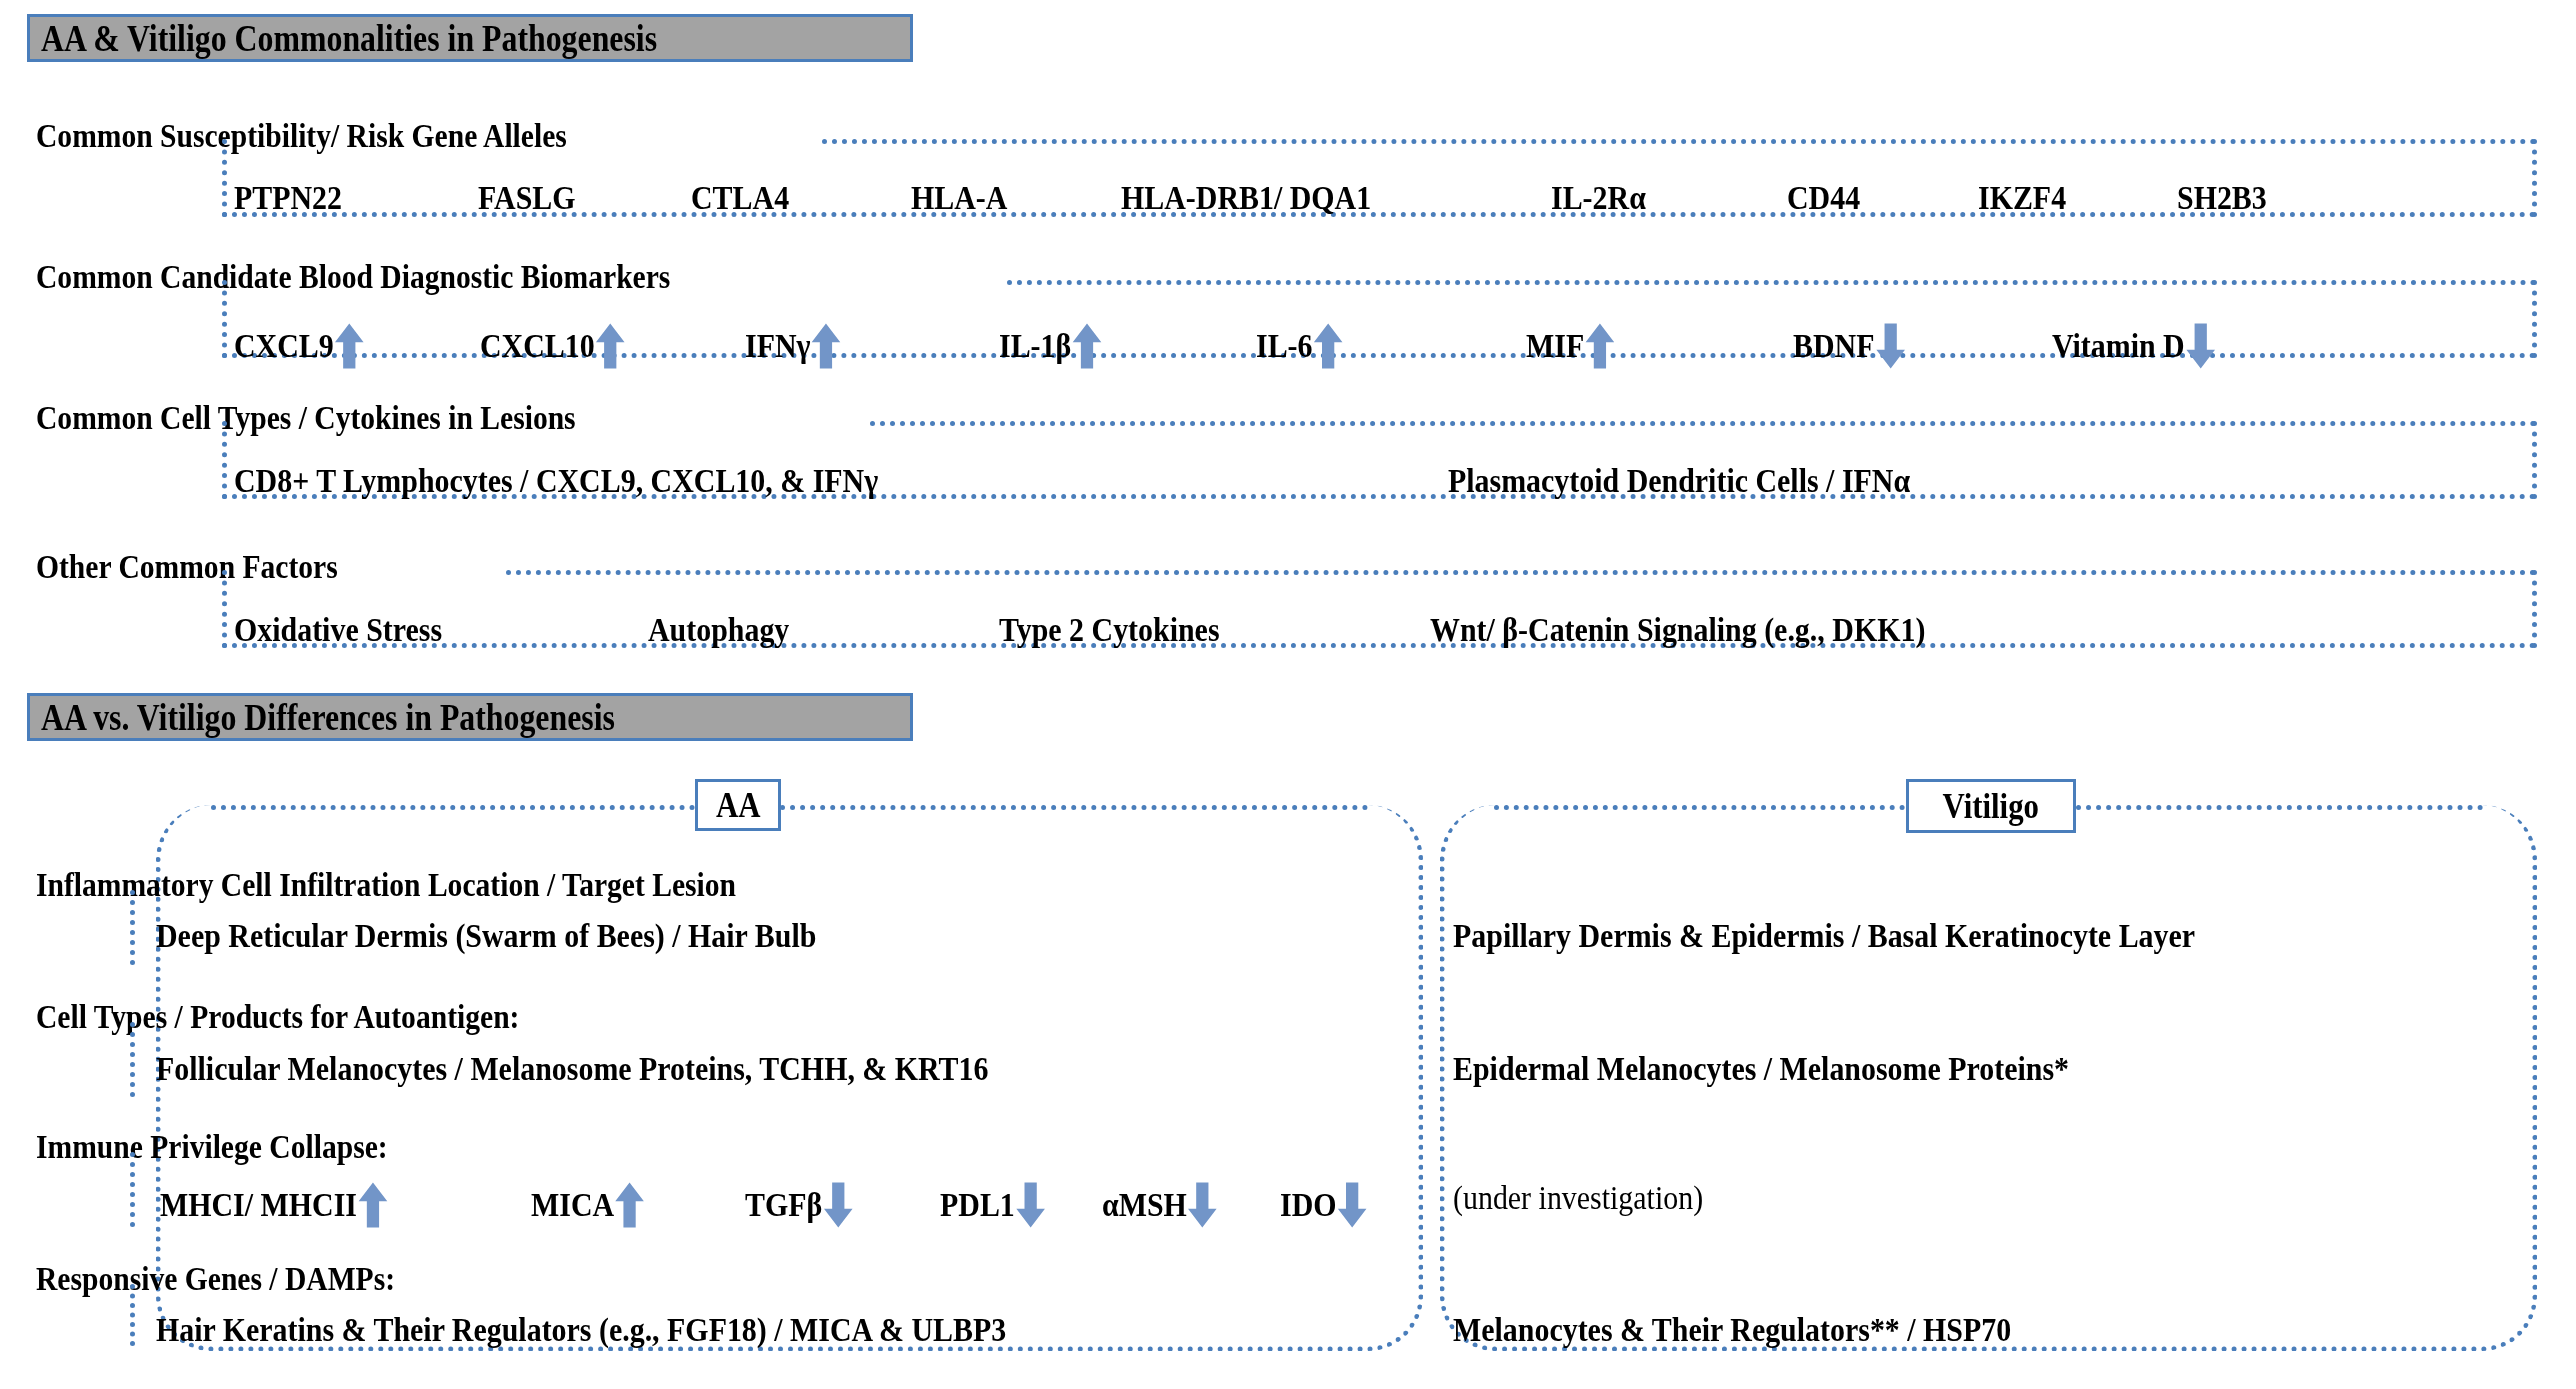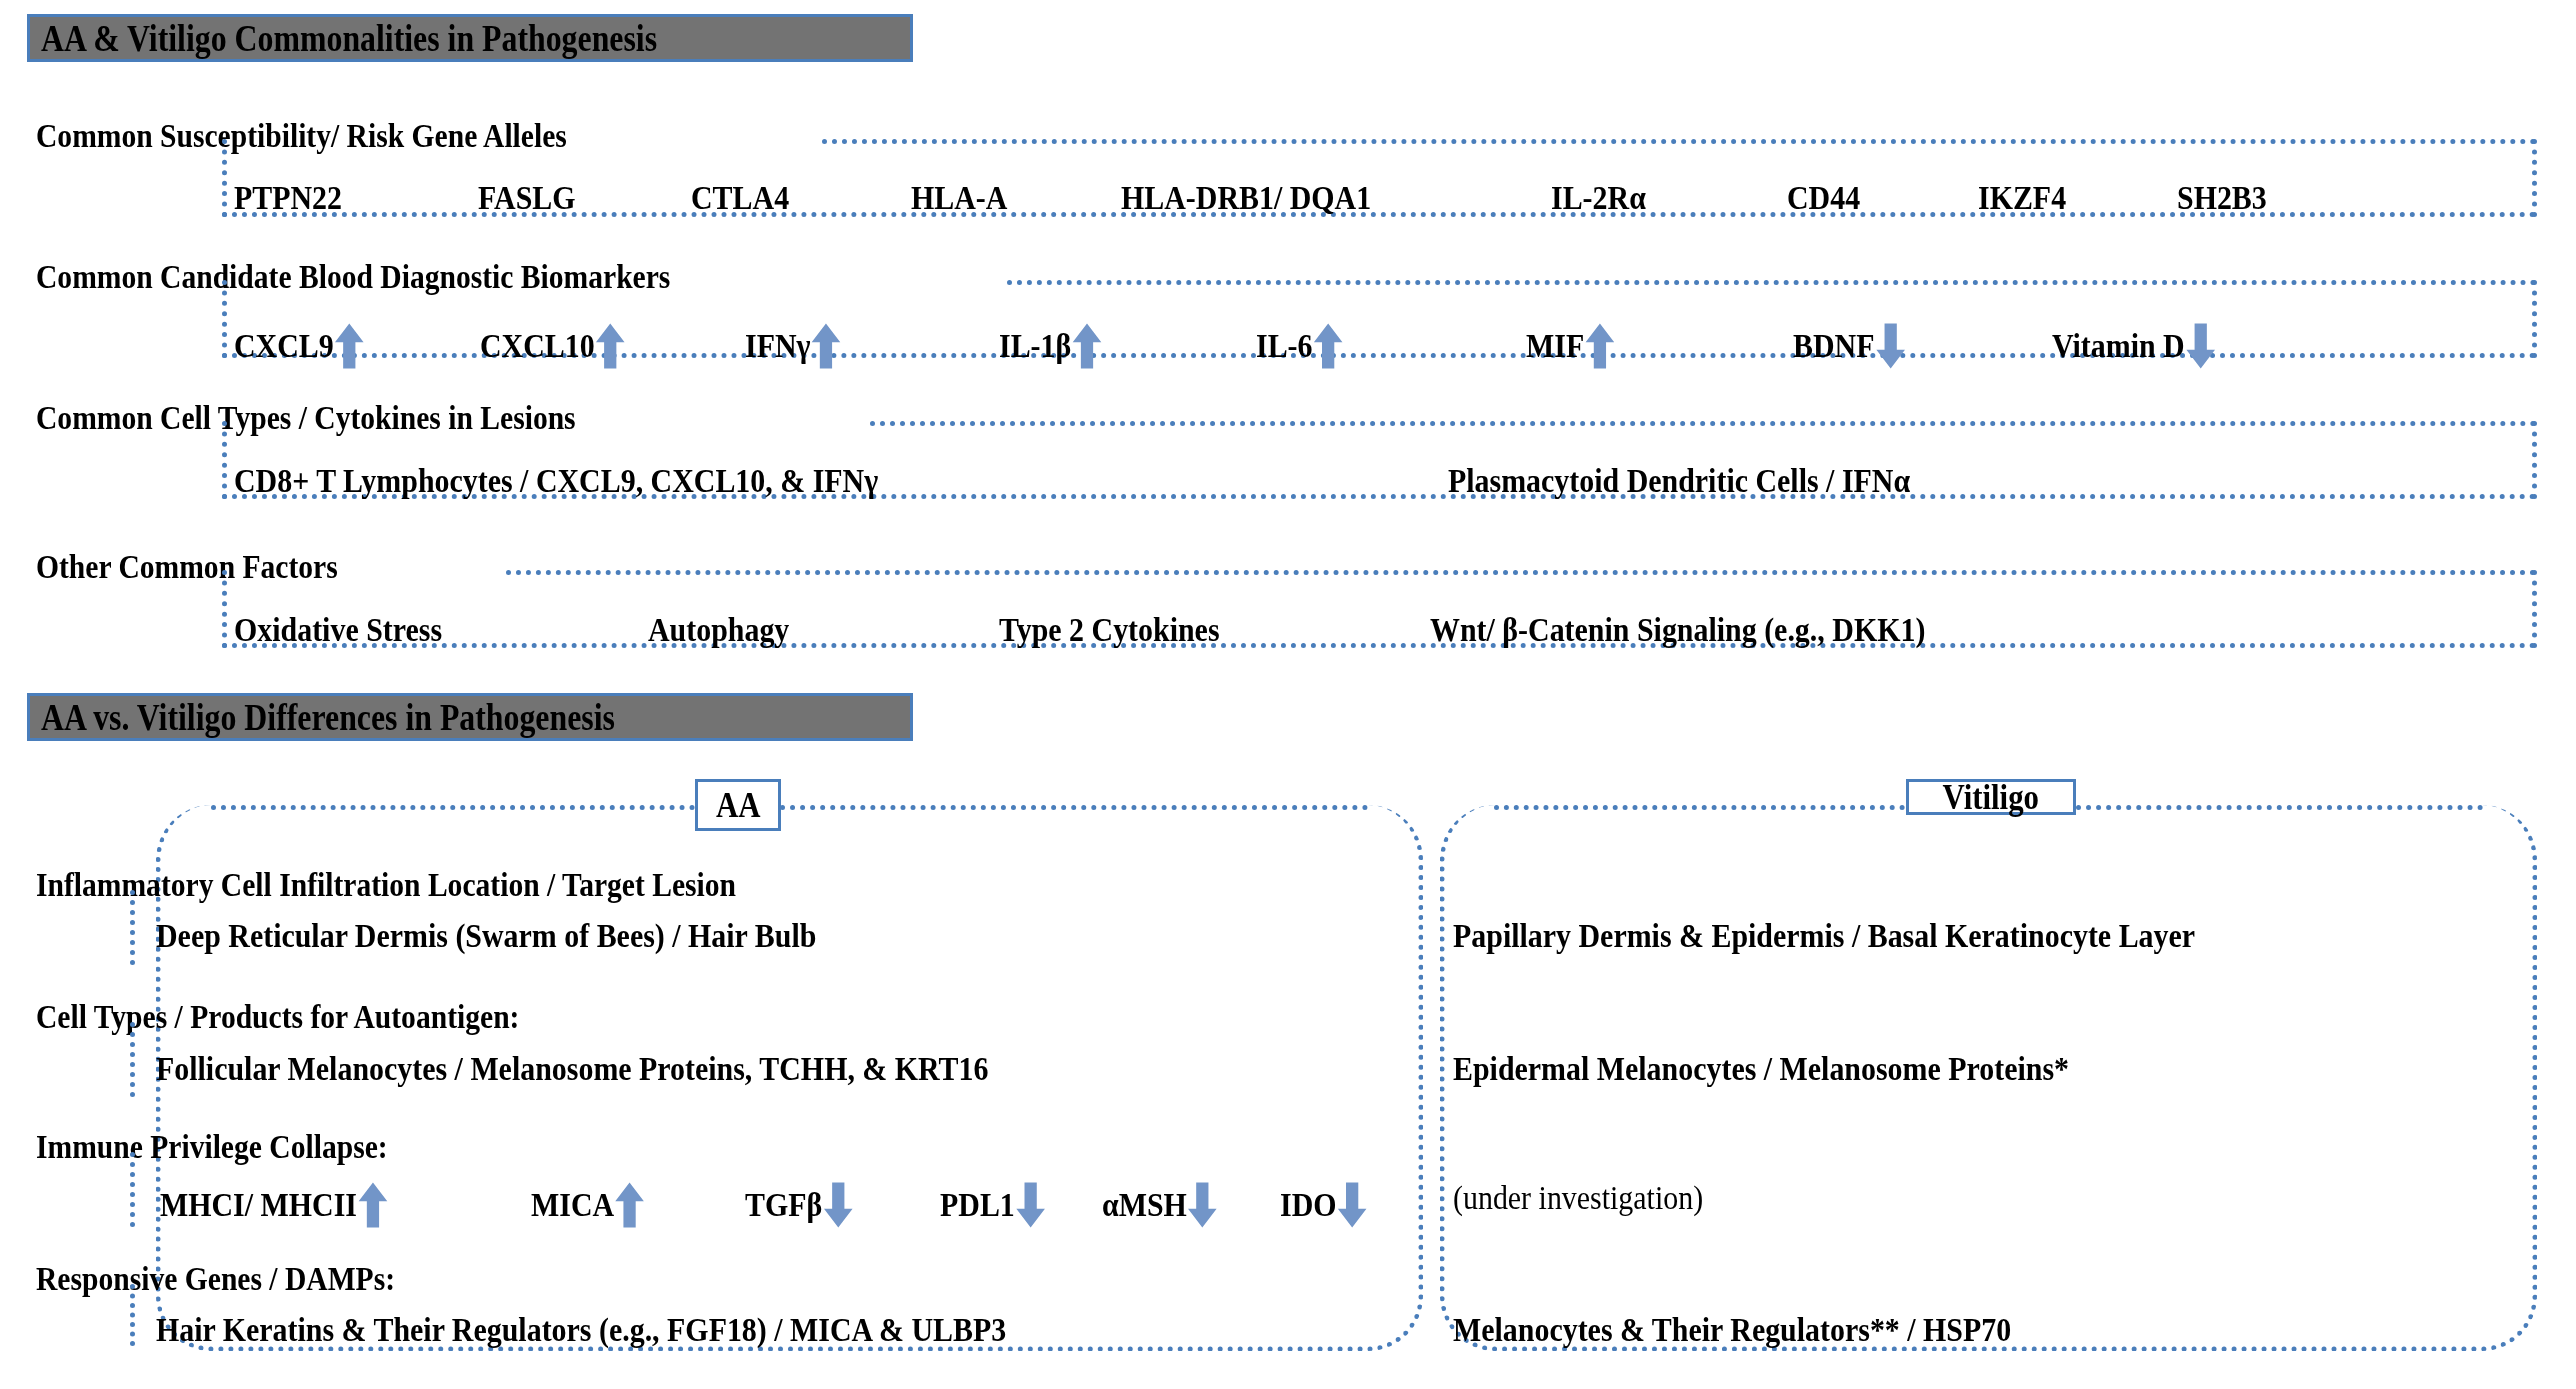--- a/index.html
+++ b/index.html
@@ -4,21 +4,21 @@
 <style>
   html,body{margin:0;padding:0;background:#ffffff;}
   body{
     width:2576px;height:1389px;position:relative;overflow:hidden;
     font-family:"Liberation Serif","DejaVu Serif",serif;
     color:#000000;
   }
 
   
   .hdr-box{
-    position:absolute;border:3.9px solid #4a7ebb;background:#737373;
+    position:absolute;border:3.9px solid #4a7ebb;background:#a3a3a3;
     display:flex;align-items:center;box-sizing:border-box;padding:0 11px;
   }
   .hdr-box span{
     font-weight:bold;font-size:37px;line-height:1;white-space:nowrap;
     transform:scaleX(.86);transform-origin:left center;
   }
 
   .label{
     position:absolute;font-weight:bold;font-size:34px;line-height:1;
     white-space:nowrap;transform:scaleX(.87);transform-origin:left center;
@@ -202,21 +202,21 @@
   <span>Wnt/ β-Catenin Signaling (e.g., DKK1)</span>
   </div>
 
 <div class="hdr-box" style="left:26.5px;top:693px;width:886px;height:48px;">
   <span>AA vs. Vitiligo Differences in Pathogenesis</span>
 </div>
 
 <div class="col-title-box" style="left:695px;top:779px;width:86px;height:52px;">
   <span>AA</span>
 </div>
-<div class="col-title-box" style="left:1906px;top:779px;width:170px;height:36px;">
+<div class="col-title-box" style="left:1906px;top:779px;width:170px;height:54px;">
   <span>Vitiligo</span>
 </div>
 
 <div class="rbox" style="left:156px;top:805px;width:1267px;height:546px;"></div>
 <div class="rbox-top-l" style="left:211px;top:805px;width:484px;"></div>
 <div class="rbox-top-r" style="left:780px;top:805px;width:588px;"></div>
 
 <div class="rbox" style="left:1440px;top:805px;width:1097px;height:546px;"></div>
 <div class="rbox-top-l" style="left:1494px;top:805px;width:411px;"></div>
 <div class="rbox-top-r" style="left:2076px;top:805px;width:407px;"></div>

